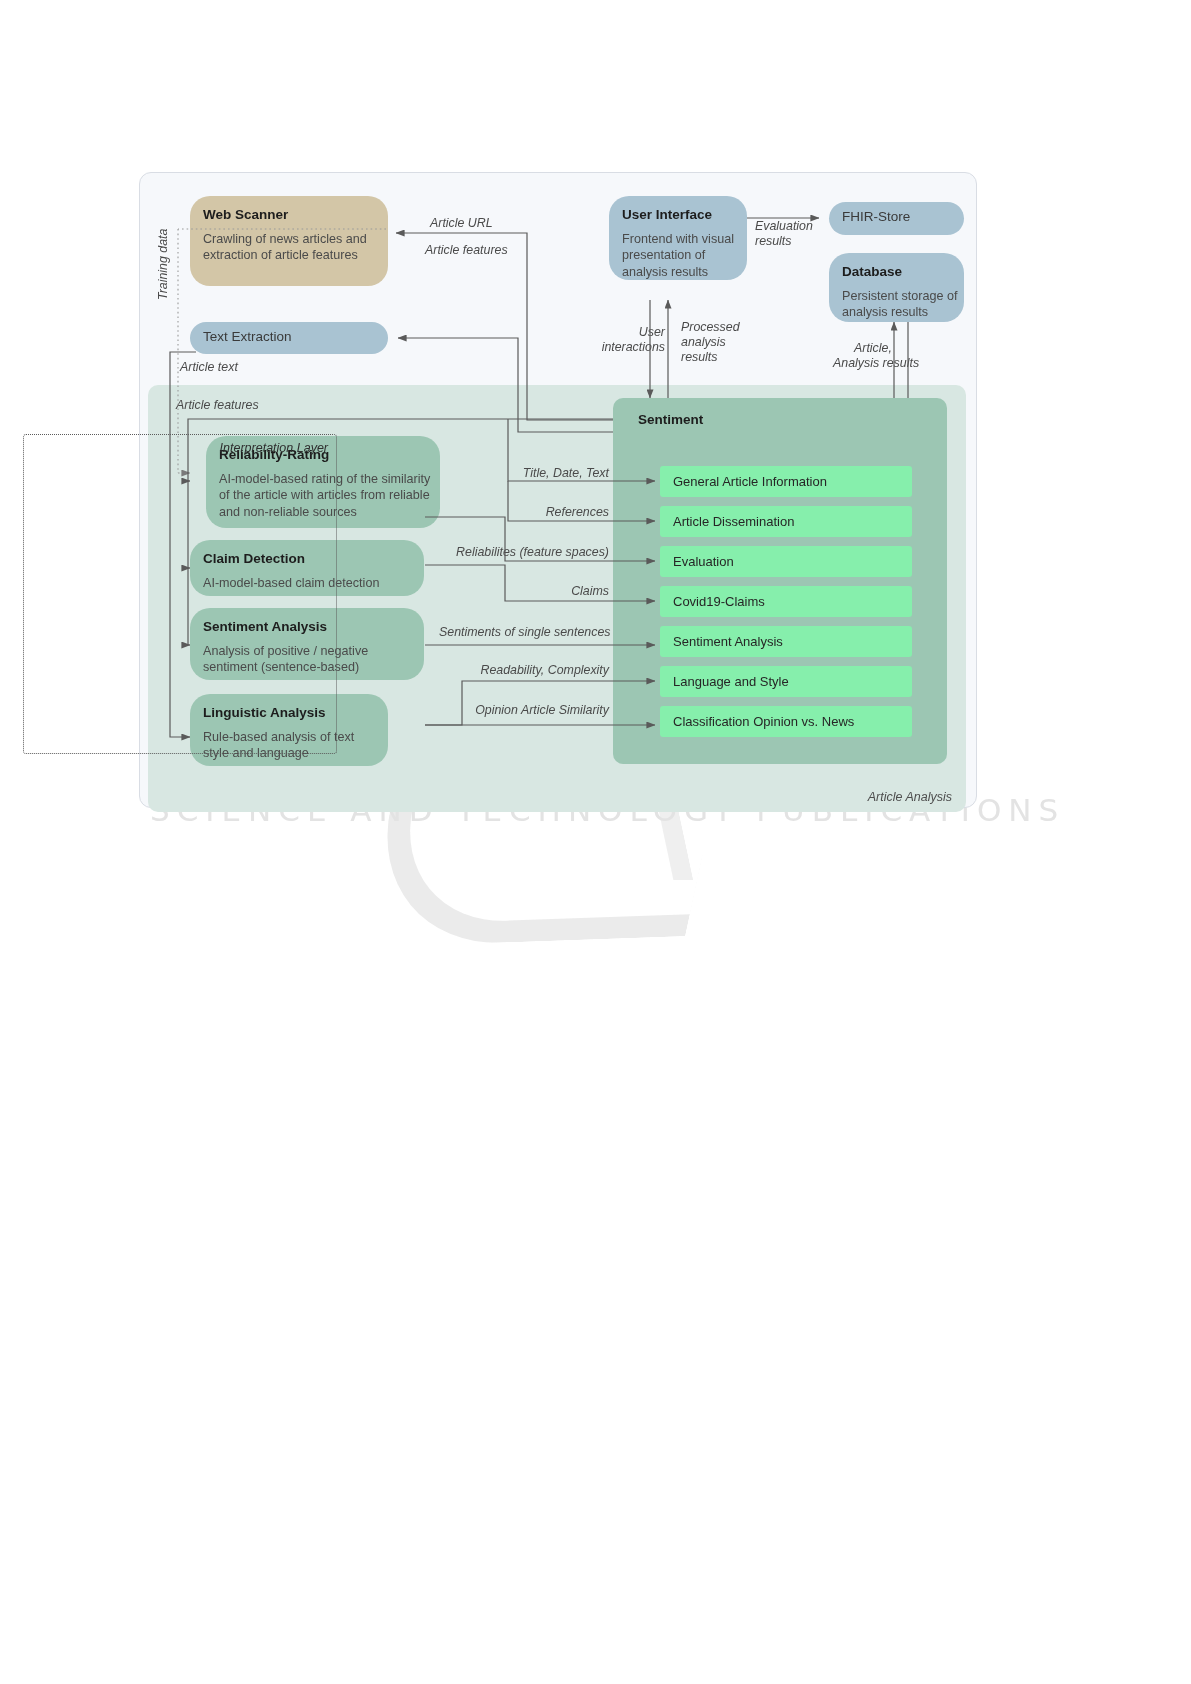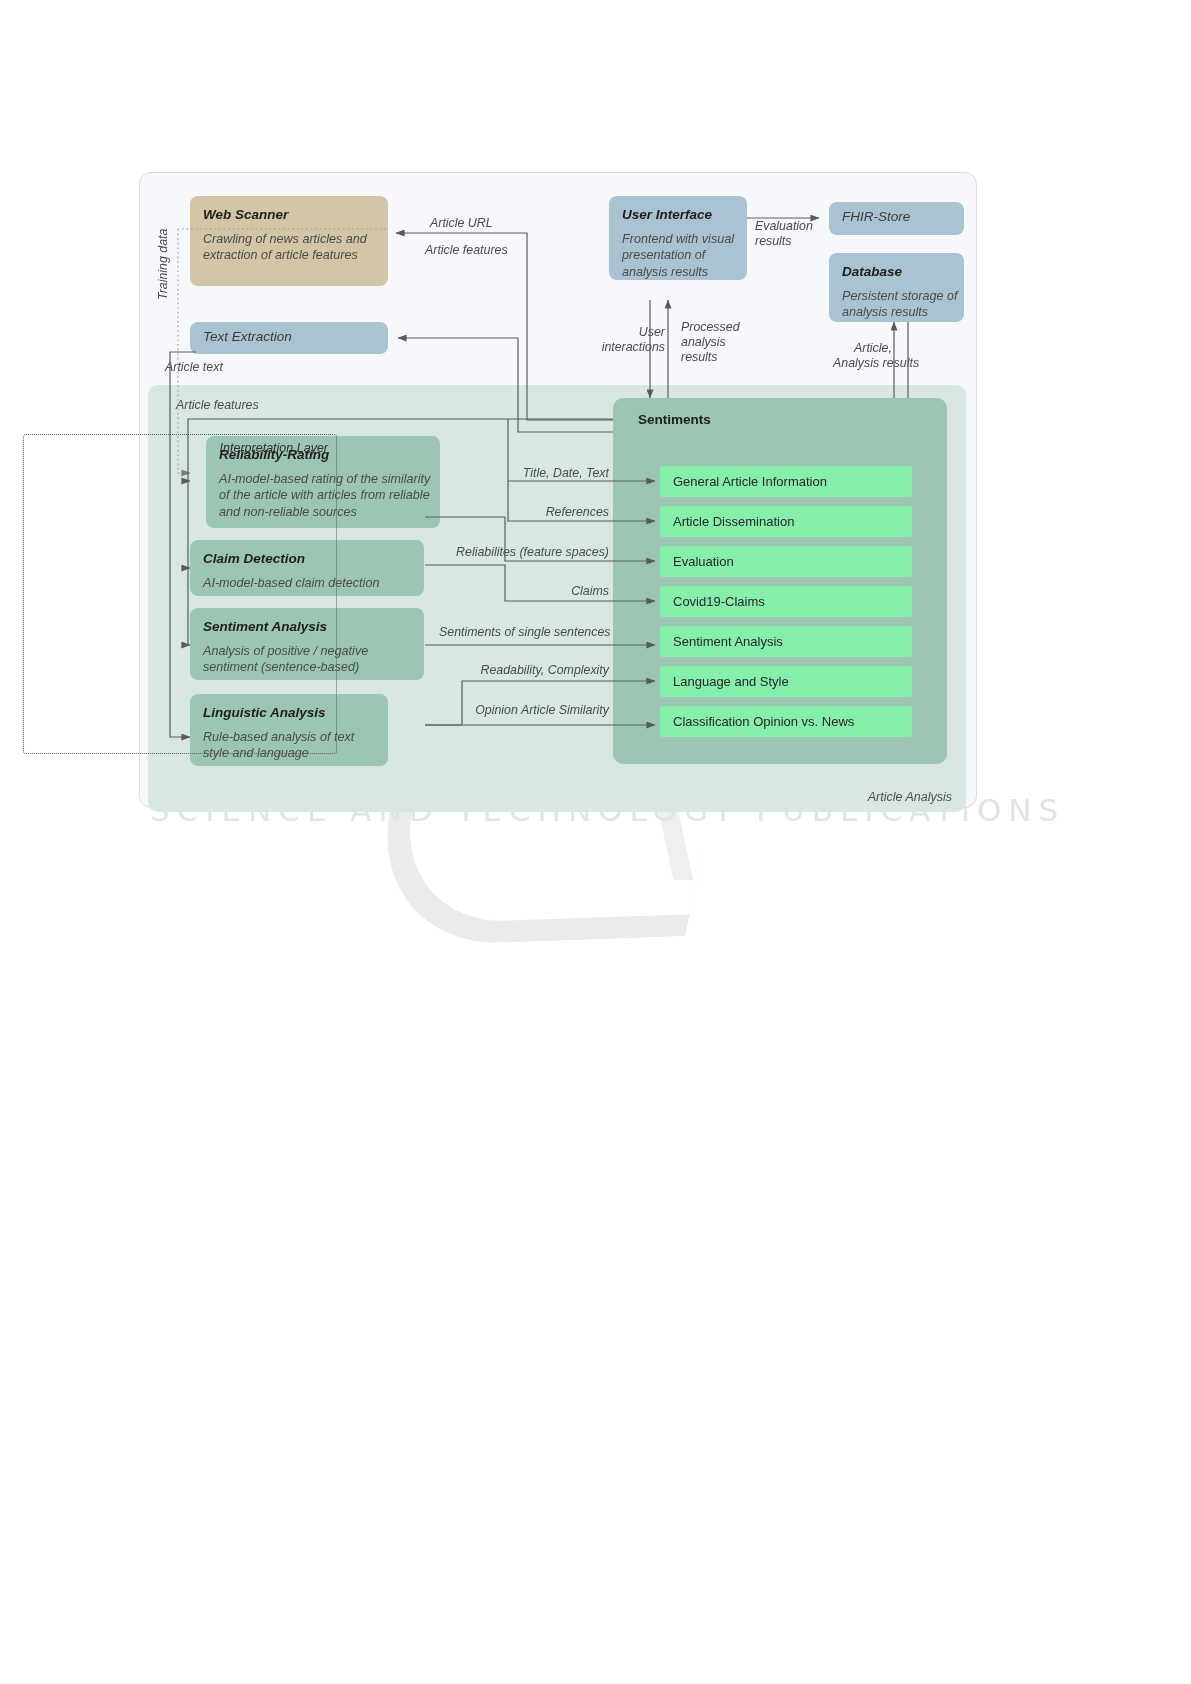--- a/index.html
+++ b/index.html
@@ -46,23 +46,22 @@
   }
   .panel-article{
     position:absolute;left:148px;top:385px;width:818px;height:427px;
     background:#d8e7e2;border-radius:10px;
   }
   .panel-article-label{
     position:absolute;right:14px;bottom:8px;font-style:italic;font-size:12.5px;color:#4e4e4e;
   }
 
   .node{
-    position:absolute;border-radius:8px;box-sizing:border-box;
+    position:absolute;border-radius:20px;box-sizing:border-box;
     padding:11px 6px 12px 13px;
-    font-style:italic;
   }
   .node .ttl{font-weight:700;font-size:13.5px;color:#1d1d1d;line-height:1.25;}
   .node .dsc{font-size:12.6px;color:#4a4a4a;line-height:1.32;margin-top:7px;}
   .node.plain .ttl{font-weight:400;color:#3a3a3a;font-size:13.5px;}
 
   .n-tan{background:#d3c6a7;}
   .n-blue{background:#a9c3d2;}
   .n-green{background:#9cc6b3;}
 
   
@@ -205,42 +204,42 @@
     <div class="ttl">Sentiment Analysis</div>
     <div class="dsc">Analysis of positive / negative sentiment (sentence-based)</div>
   </div>
 
   <div class="node n-green" style="left:190px;top:694px;width:198px;height:72px;">
     <div class="ttl">Linguistic Analysis</div>
     <div class="dsc">Rule-based analysis of text style and language</div>
   </div>
 
   <div class="controller">
-    <div class="ctl-ttl">Sentiments</div>
+    <div class="ctl-ttl">Sentiment</div>
   </div>
 
   <div class="interp">
     <div class="interp-label">Interpretation Layer</div>
   </div>
 
   <div class="interp-item" style="top:466px;">General Article Information</div>
   <div class="interp-item" style="top:506px;">Article Dissemination</div>
   <div class="interp-item" style="top:546px;">Evaluation</div>
   <div class="interp-item" style="top:586px;">Covid19-Claims</div>
   <div class="interp-item" style="top:626px;">Sentiment Analysis</div>
   <div class="interp-item" style="top:666px;">Language and Style</div>
   <div class="interp-item" style="top:706px;">Classification Opinion vs. News</div>
 
   <div class="vert-label" style="left:156px;top:300px;">Training data</div>
 
   <div class="edge-label" style="left:430px;top:216px;">Article URL</div>
 
   <div class="edge-label" style="left:425px;top:243px;">Article features</div>
 
-  <div class="edge-label" style="left:165px;top:360px;">Article text</div>
+  <div class="edge-label" style="left:180px;top:360px;">Article text</div>
 
   <div class="edge-label" style="left:176px;top:398px;">Article features</div>
 
   <div class="edge-label" style="left:755px;top:219px;">Evaluation</div>
   <div class="edge-label" style="left:755px;top:234px;">results</div>
 
   <div class="edge-label" style="left:617px;top:325px;width:48px;text-align:right;">User</div>
   <div class="edge-label" style="left:600px;top:340px;width:65px;text-align:right;">interactions</div>
 
   <div class="edge-label" style="left:681px;top:320px;">Processed</div>

